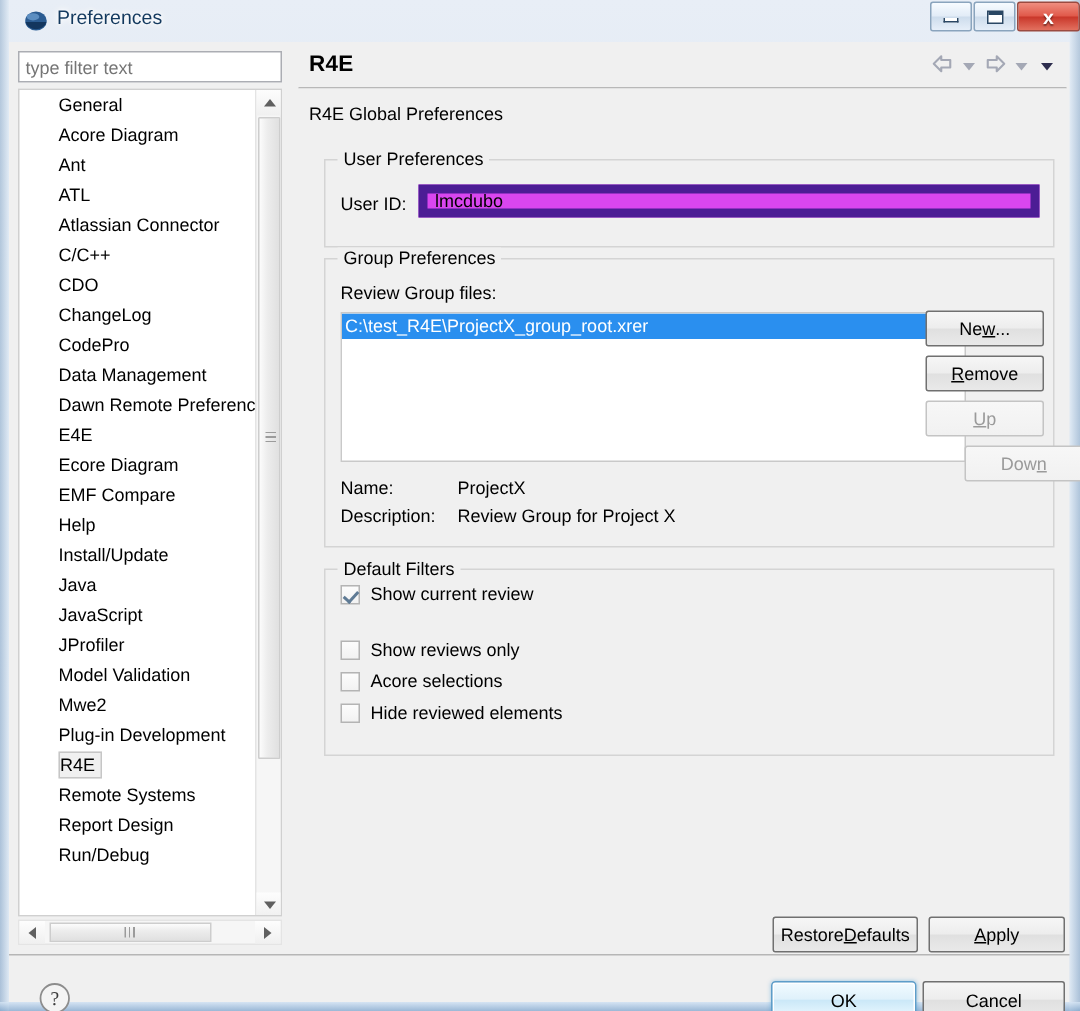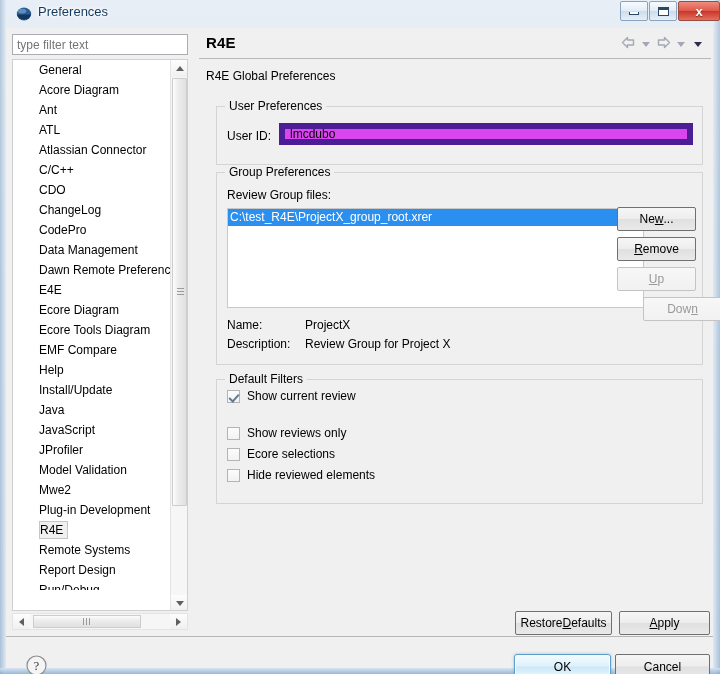--- a/index.html
+++ b/index.html
@@ -364,21 +364,20 @@
           <div class="tree-item">ATL</div>
           <div class="tree-item">Atlassian Connector</div>
           <div class="tree-item">C/C++</div>
           <div class="tree-item">CDO</div>
           <div class="tree-item">ChangeLog</div>
           <div class="tree-item">CodePro</div>
           <div class="tree-item">Data Management</div>
           <div class="tree-item">Dawn Remote Preferenc</div>
           <div class="tree-item">E4E</div>
           <div class="tree-item">Ecore Diagram</div>
-          <div class="tree-item">Ecore Tools Diagram</div>
           <div class="tree-item">EMF Compare</div>
           <div class="tree-item">Help</div>
           <div class="tree-item">Install/Update</div>
           <div class="tree-item">Java</div>
           <div class="tree-item">JavaScript</div>
           <div class="tree-item">JProfiler</div>
           <div class="tree-item">Model Validation</div>
           <div class="tree-item">Mwe2</div>
           <div class="tree-item">Plug-in Development</div>
           <div class="tree-item sel-wrap">
@@ -488,21 +487,21 @@
           <div class="chk-row" id="chk0">
             <span class="chk-box checked"></span>
             <span>Show current review</span>
           </div>
           <div class="chk-row" id="chk1">
             <span class="chk-box"></span>
             <span>Show reviews only</span>
           </div>
           <div class="chk-row" id="chk2">
             <span class="chk-box"></span>
-            <span>Ecore selections</span>
+            <span>Acore selections</span>
           </div>
           <div class="chk-row" id="chk3">
             <span class="chk-box"></span>
             <span>Hide reviewed elements</span>
           </div>
         </div>
       </div>
     </div>
 
     <div class="bottom-btn" id="btn-restore">

